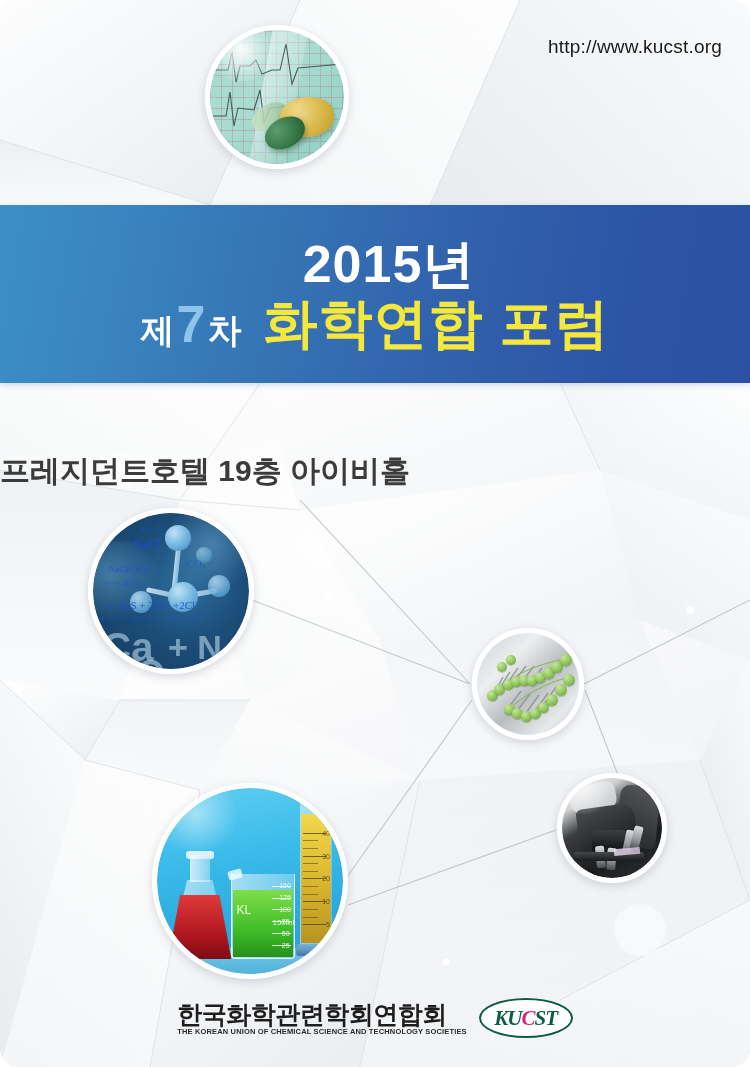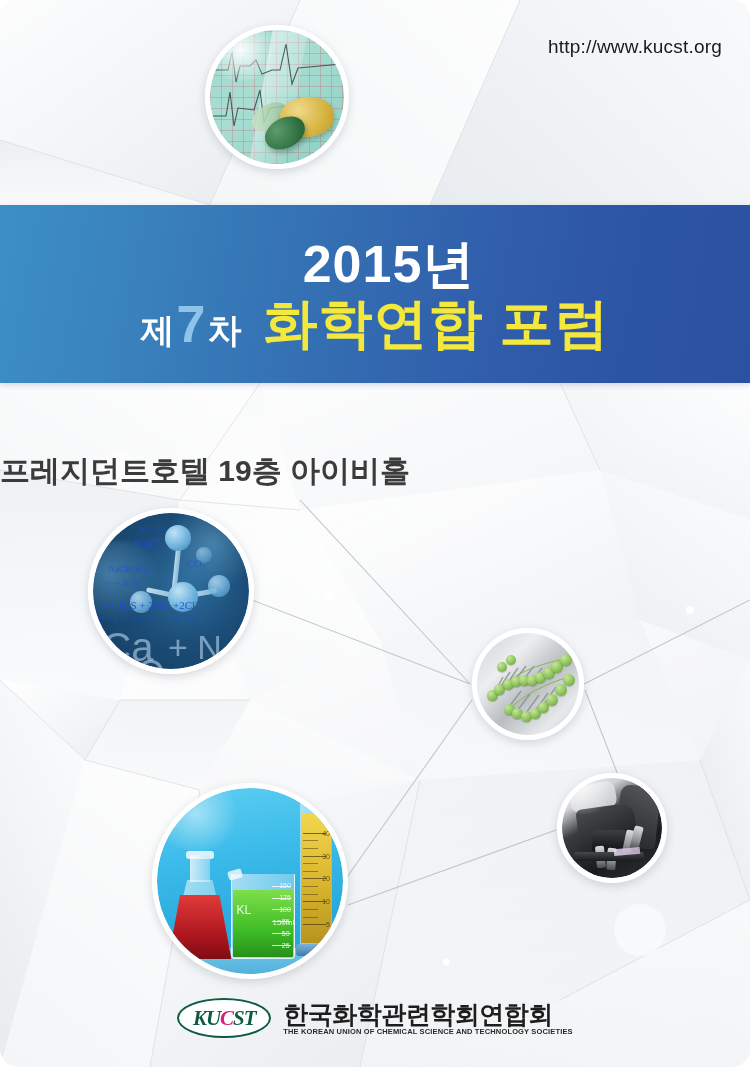--- a/index.html
+++ b/index.html
@@ -88,21 +88,21 @@
 
   
   #c-chem{left:88px;top:508px;width:166px;height:166px;}
   .chem-bg{position:absolute;inset:0;
       background:radial-gradient(circle at 60% 45%,#2f6f9e 0%,#1c4e79 45%,#123a5e 100%);}
   .chem-blur{position:absolute;border-radius:50%;filter:blur(2px);}
   .chem-atom{position:absolute;border-radius:50%;
       background:radial-gradient(circle at 35% 30%,#bfe2f5,#6fb3dd 55%,#3f84b5);}
   .chem-bond{position:absolute;background:linear-gradient(90deg,#cfe6f5,#8fc0de);border-radius:3px;opacity:.9;}
   .chem-txt{position:absolute;color:#1d4ed8;font-family:Liberation Serif, serif;white-space:nowrap;}
-  .chem-big{position:absolute;color:rgba(200,228,245,.55);font-weight:normal;white-space:nowrap;}
+  .chem-big{position:absolute;color:rgba(200,228,245,.55);font-weight:bold;white-space:nowrap;}
 
   
   #c-dna{left:472px;top:628px;width:112px;height:112px;}
   .dna-bg{position:absolute;inset:0;
       background:linear-gradient(135deg,#cfd2d4 0%,#eceef0 30%,#b9bdc0 55%,#e7e9eb 80%,#c6cace 100%);}
   .dna-bead{position:absolute;border-radius:50%;
       background:radial-gradient(circle at 32% 28%,#c8e59a,#8cc45a 55%,#5f9435);
       box-shadow:0 1px 1px rgba(0,0,0,.2);}
 
   
@@ -453,24 +453,24 @@
         <div class="cyl-num" style="top:65%;">10</div>
         <div class="cyl-num" style="top:80%;">5</div>
         <div class="cyl-num" style="top:3%;right:18%;">ml</div>
         <div class="cyl-base"></div>
       </div>
       <div class="glow" style="left:-4%;top:-6%;width:50%;height:40%;opacity:.5;"></div>
     </div>
   </div>
 
   <div id="logo">
+    <div id="logo-text">
+      <div id="logo-kr">한국화학관련학회연합회</div>
+      <div id="logo-en">THE KOREAN UNION OF CHEMICAL SCIENCE AND TECHNOLOGY SOCIETIES</div>
+    </div>
     <div id="logo-mark">
       <span class="mk mk-dark">KU</span>
         <span class="mk mk-pink">C</span>
         <span class="mk mk-dark">ST</span>
     </div>
-    <div id="logo-text">
-      <div id="logo-kr">한국화학관련학회연합회</div>
-      <div id="logo-en">THE KOREAN UNION OF CHEMICAL SCIENCE AND TECHNOLOGY SOCIETIES</div>
-    </div>
   </div>
 
 </div>
 
 </body></html>

